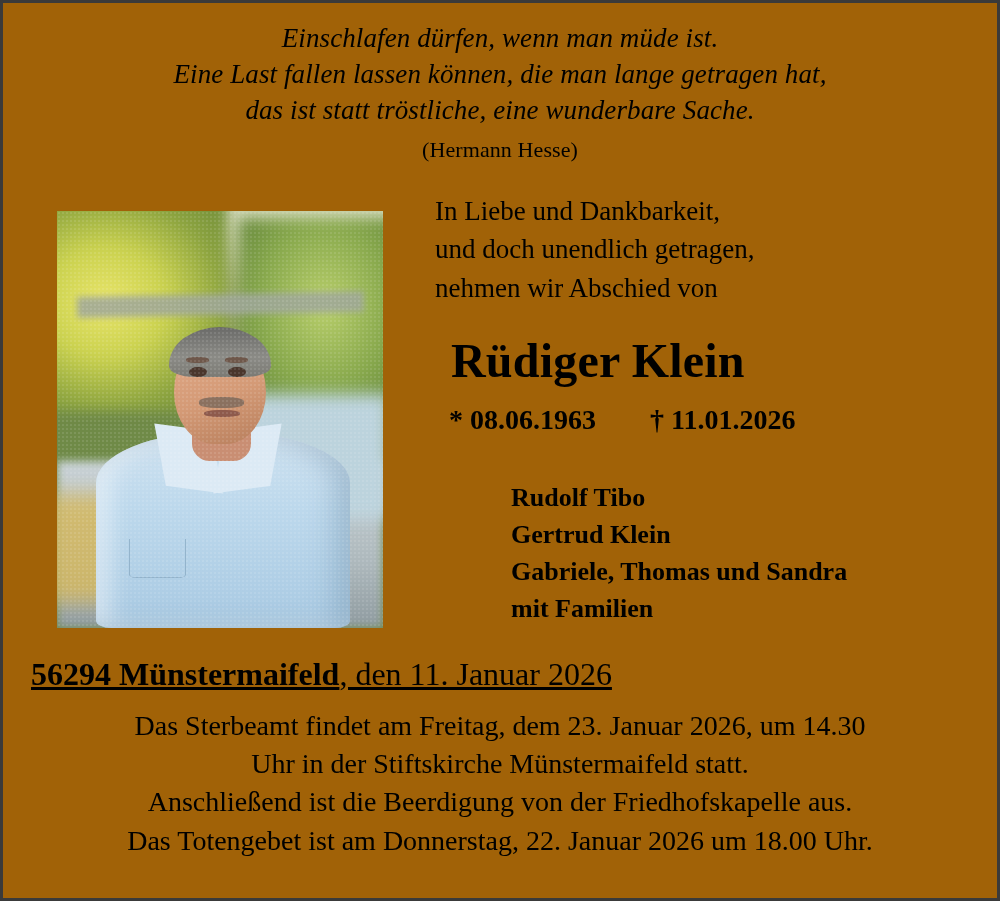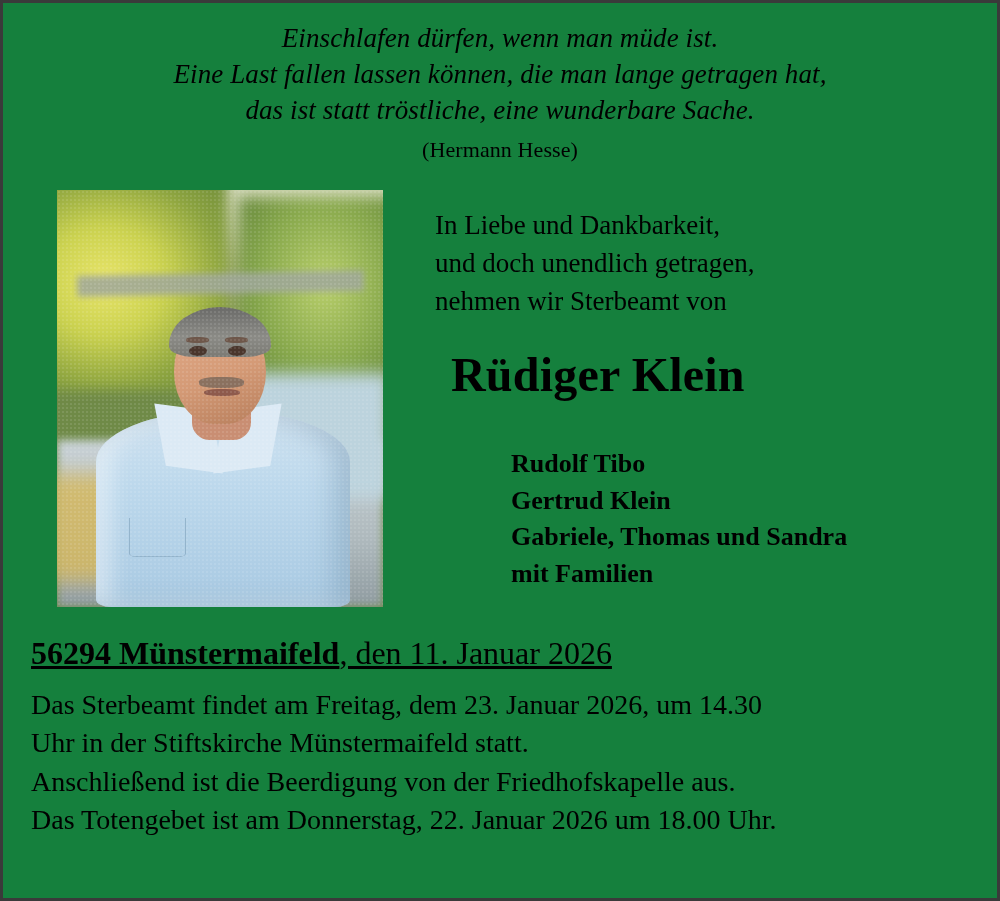--- a/index.html
+++ b/index.html
@@ -13,21 +13,21 @@
     font-family: "Liberation Serif", serif;
     color: #000000;
     overflow: hidden;
   }
   .page {
     position: relative;
     width: 1000px;
     height: 901px;
     box-sizing: border-box;
     border: 3px solid #3a3a3a;
-    background: #15803d;
+    background: #a16207;
   }
   .inner {
     position: relative;
     width: 100%;
     height: 100%;
     box-sizing: border-box;
     padding: 18px 28px 10px 28px;
   }
 
   
@@ -44,21 +44,21 @@
   .poem-author {
     text-align: center;
     font-style: normal;
     font-size: 22px;
     margin-top: 6px;
   }
 
   
   .columns {
     display: flex;
-    align-items: center;
+    align-items: flex-end;
     margin-top: 26px;
   }
   .col-photo {
     width: 352px;
     flex: 0 0 352px;
     padding-left: 26px;
     box-sizing: border-box;
   }
   .photo {
     width: 326px;
@@ -267,20 +267,21 @@
   .place-line {
     margin-top: 28px;
     font-size: 32px;
     text-decoration: underline;
   }
   .place-line b { font-weight: bold; }
   .service {
     margin-top: 14px;
     font-size: 28px;
     line-height: 1.37;
+    text-align: center;
   }
   .service .line { white-space: nowrap; }
 </style>
 </head>
 <body>
 
 <div class="page">
   <div class="inner">
 
     <div class="poem">
@@ -315,25 +316,29 @@
           <div class="mustache"></div>
           <div class="mouth"></div>
           <div class="grain"></div>
         </div>
       </div>
 
       <div class="col-text">
         <div class="intro">
           <div class="line">In Liebe und Dankbarkeit,</div>
           <div class="line">und doch unendlich getragen,</div>
-          <div class="line">nehmen wir Sterbeamt von</div>
+          <div class="line">nehmen wir Abschied von</div>
         </div>
 
         <div class="deceased-name">Rüdiger Klein</div>
 
+        <div class="dates">
+          <span>* 08.06.1963</span>
+          <span>† 11.01.2026</span>
+        </div>
 
         <div class="mourners">
           <div class="line">Rudolf Tibo</div>
           <div class="line">Gertrud Klein</div>
           <div class="line">Gabriele, Thomas und Sandra</div>
           <div class="line">mit Familien</div>
         </div>
       </div>
     </div>
 

